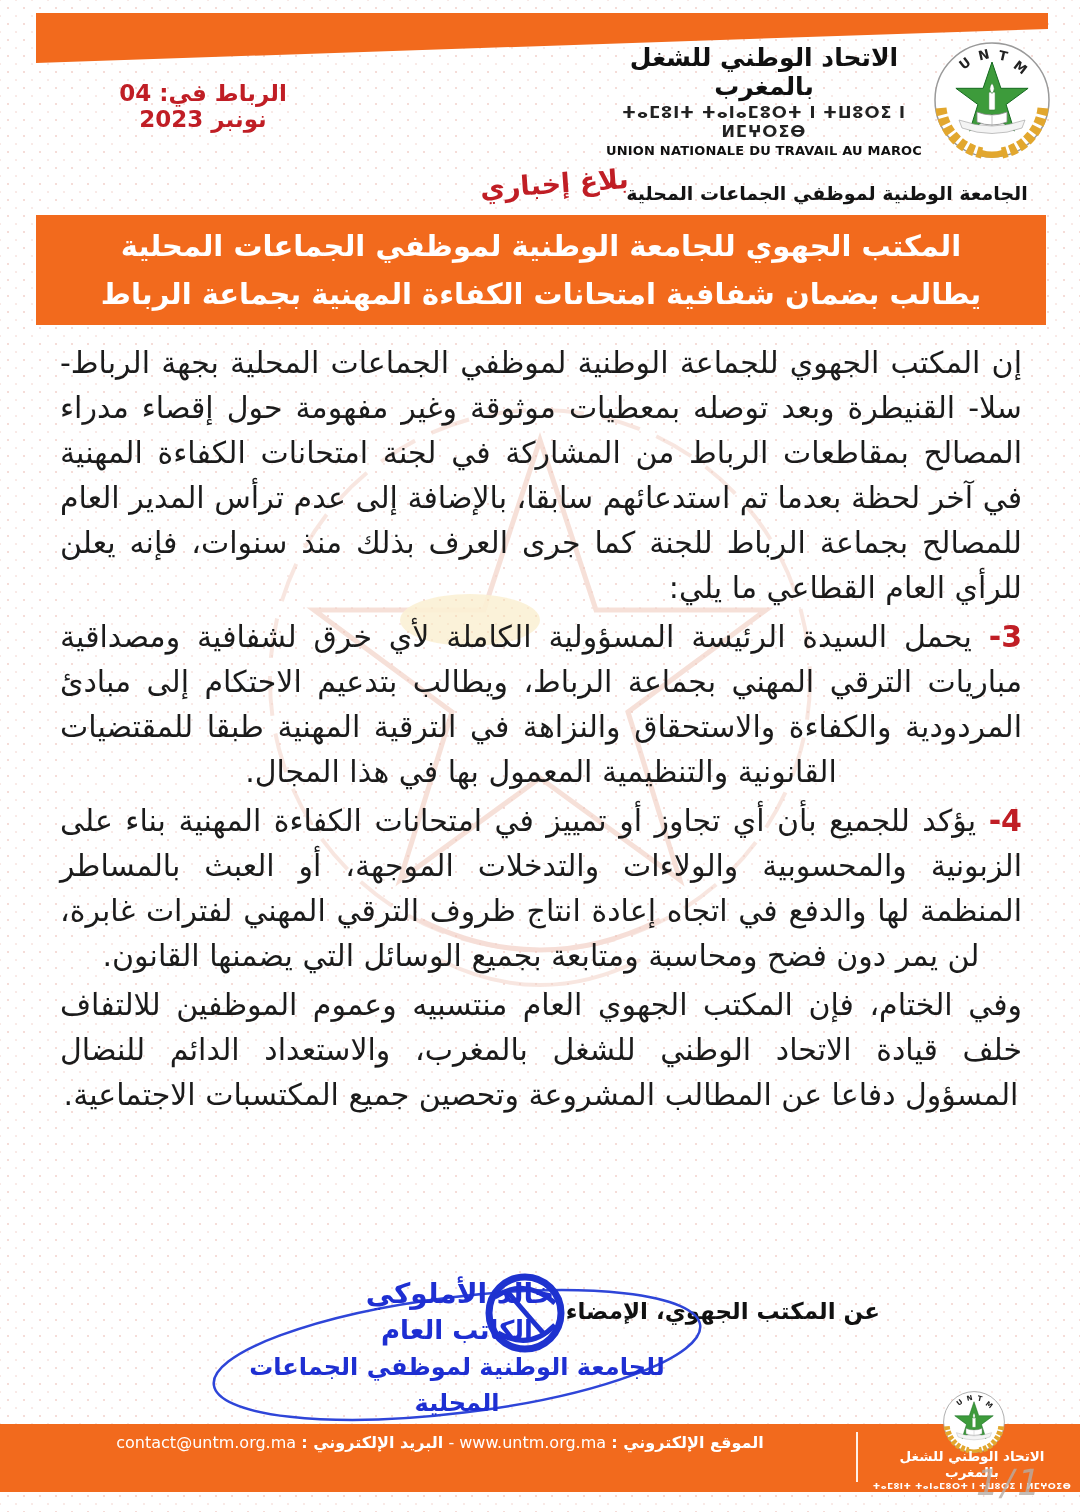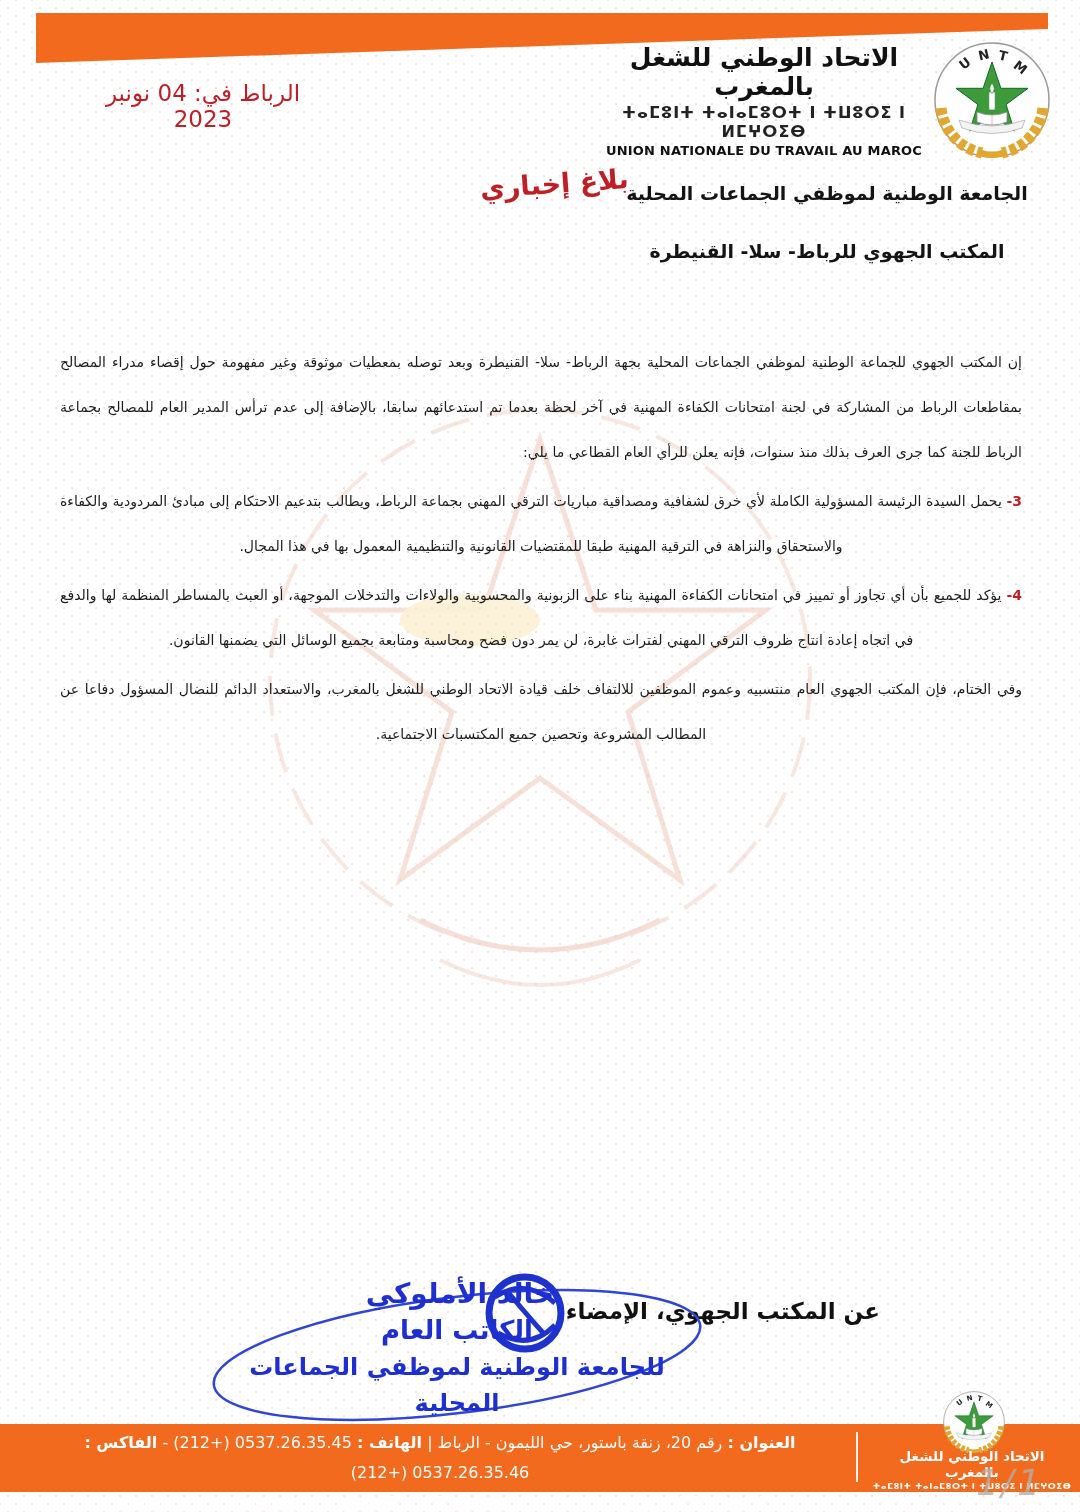--- a/index.html
+++ b/index.html
@@ -7,42 +7,42 @@
   .page{position:relative;width:1080px;height:1512px;background:#ffffff;overflow:hidden;
     background-image:
       radial-gradient(rgba(233,178,168,.45) 1.1px, transparent 1.4px),
       radial-gradient(rgba(233,178,168,.28) 1.1px, transparent 1.4px);
     background-size:16px 16px,16px 16px;background-position:0 0,8px 8px;}
   
   .top-wedge{position:absolute;left:36px;top:13px;width:1012px;height:50px;background:#F26A1D;
     clip-path:polygon(0 0,100% 0,100% 32%,0 100%);}
   
   .date{position:absolute;left:88px;top:80px;width:230px;direction:rtl;text-align:center;
-    color:#C01E25;font-weight:normal;font-size:23px;}
+    color:#C01E25;font-weight:bold;font-size:23px;}
   
   .header{position:absolute;right:28px;top:40px;width:450px;text-align:center;}
   .header-row{display:flex;flex-direction:row-reverse;align-items:center;justify-content:flex-start;gap:6px;}
   .org-names{flex:1;text-align:center;}
   .org-ar{font-size:25px;font-weight:bold;color:#111;direction:rtl;}
   .org-tif{font-size:16px;font-weight:bold;color:#222;letter-spacing:1px;margin-top:2px;}
   .org-fr{font-size:13px;font-weight:bold;color:#111;letter-spacing:.2px;margin-top:2px;}
   .fed1,.fed2{direction:rtl;font-weight:bold;color:#141414;font-size:19px;line-height:26px;margin-top:32px;}
   .fed1{margin-top:20px;}
   
   .bulletin{position:absolute;left:480px;top:168px;color:#C01E25;font-weight:bold;font-size:27px;
     transform:rotate(-4deg);direction:rtl;}
   
   .banner{position:absolute;left:36px;top:215px;width:1010px;height:110px;background:#F26A1D;
     color:#fff;direction:rtl;text-align:center;display:flex;flex-direction:column;justify-content:center;gap:8px;}
   .banner div{font-size:29px;font-weight:bold;line-height:40px;}
   
   .watermark{position:absolute;left:200px;top:320px;opacity:.55;pointer-events:none;}
   
   .body-text{position:absolute;left:60px;right:58px;top:340px;direction:rtl;color:#1b1b1b;
-    font-size:14px;line-height:45px;text-align:justify;}
+    font-size:30px;line-height:45px;text-align:justify;}
   .body-text p{margin:0 0 4px 0;}
   .intro{text-align-last:start;}
   .item,.closing{text-align-last:center;}
   .num{color:#C01E25;font-weight:bold;}
   
   .sig-caption{position:absolute;right:200px;top:1298px;direction:rtl;font-weight:bold;
     font-size:23px;color:#111;}
   .stamp{position:absolute;left:195px;top:1263px;}
   
   .footer-band{position:absolute;left:0;top:1424px;width:1080px;height:68px;background:#F26A1D;}
@@ -98,20 +98,24 @@
         <div class="org-tif">ⵜⴰⵎⵓⵏⵜ ⵜⴰⵏⴰⵎⵓⵔⵜ ⵏ ⵜⵡⵓⵔⵉ ⵏ ⵍⵎⵖⵔⵉⴱ</div>
         <div class="org-fr">UNION NATIONALE DU TRAVAIL AU MAROC</div>
       </div>
     </div>
     <div class="fed1">الجامعة الوطنية لموظفي الجماعات المحلية</div>
     <div class="fed2">المكتب الجهوي للرباط- سلا- القنيطرة</div>
   </div>
 
   <div class="bulletin">بلاغ إخباري</div>
 
+  <div class="banner">
+    <div>المكتب الجهوي للجامعة الوطنية لموظفي الجماعات المحلية</div>
+    <div>يطالب بضمان شفافية امتحانات الكفاءة المهنية بجماعة الرباط</div>
+  </div>
 
   <svg class="watermark" width="680" height="760" viewBox="0 0 680 760">
     <circle cx="340" cy="360" r="270" fill="none" stroke="#f3d3c8" stroke-width="4" stroke-dasharray="40 18"></circle>
     <path d="M 340,120 L 396,290 566,290 428,392 480,560 340,458 200,560 252,392 114,290 284,290 Z" fill="none" stroke="#f0c7ba" stroke-width="5"></path>
     <ellipse cx="270" cy="300" rx="70" ry="26" fill="#f8e6b4" opacity=".9"></ellipse>
     <path d="M 220 600 Q 340 660 460 600" fill="none" stroke="#efc4b8" stroke-width="5"></path>
     <path d="M 240 640 Q 340 690 440 640" fill="none" stroke="#f3d3c8" stroke-width="4"></path>
   </svg>
 
   <div class="body-text">
@@ -130,30 +134,20 @@
     <text x="265" y="40" text-anchor="middle" font-size="28" font-weight="bold" fill="#1e2fd2" direction="rtl">خالد الأملوكي</text>
     <text x="262" y="76" text-anchor="middle" font-size="26" font-weight="bold" fill="#1e2fd2" direction="rtl">الكاتب العام</text>
     <text x="262" y="112" text-anchor="middle" font-size="24" font-weight="bold" fill="#1e2fd2" direction="rtl">للجامعة الوطنية لموظفي الجماعات</text>
     <text x="262" y="148" text-anchor="middle" font-size="24" font-weight="bold" fill="#1e2fd2" direction="rtl">المحلية</text>
   </svg>
 
   <div class="footer-band"></div>
 
   <div class="footer-text">
     <div>
-      <span class="flabel">العنوان :</span>
-      <span>رقم 20، زنقة باستور، حي الليمون - الرباط</span>
-      <span>|</span>
-      <span class="flabel">الهاتف :</span>
-      <span>0537.26.35.45 (+212)</span>
-      <span>-</span>
-      <span class="flabel">الفاكس :</span>
-      <span>0537.26.35.46 (+212)</span>
-    </div>
-    <div>
       <span class="flabel">الموقع الإلكتروني :</span>
       <span>www.untm.org.ma</span>
       <span>-</span>
       <span class="flabel">البريد الإلكتروني :</span>
       <span>contact@untm.org.ma</span>
     </div>
   </div>
 
   <div class="footer-divider"></div>
 

